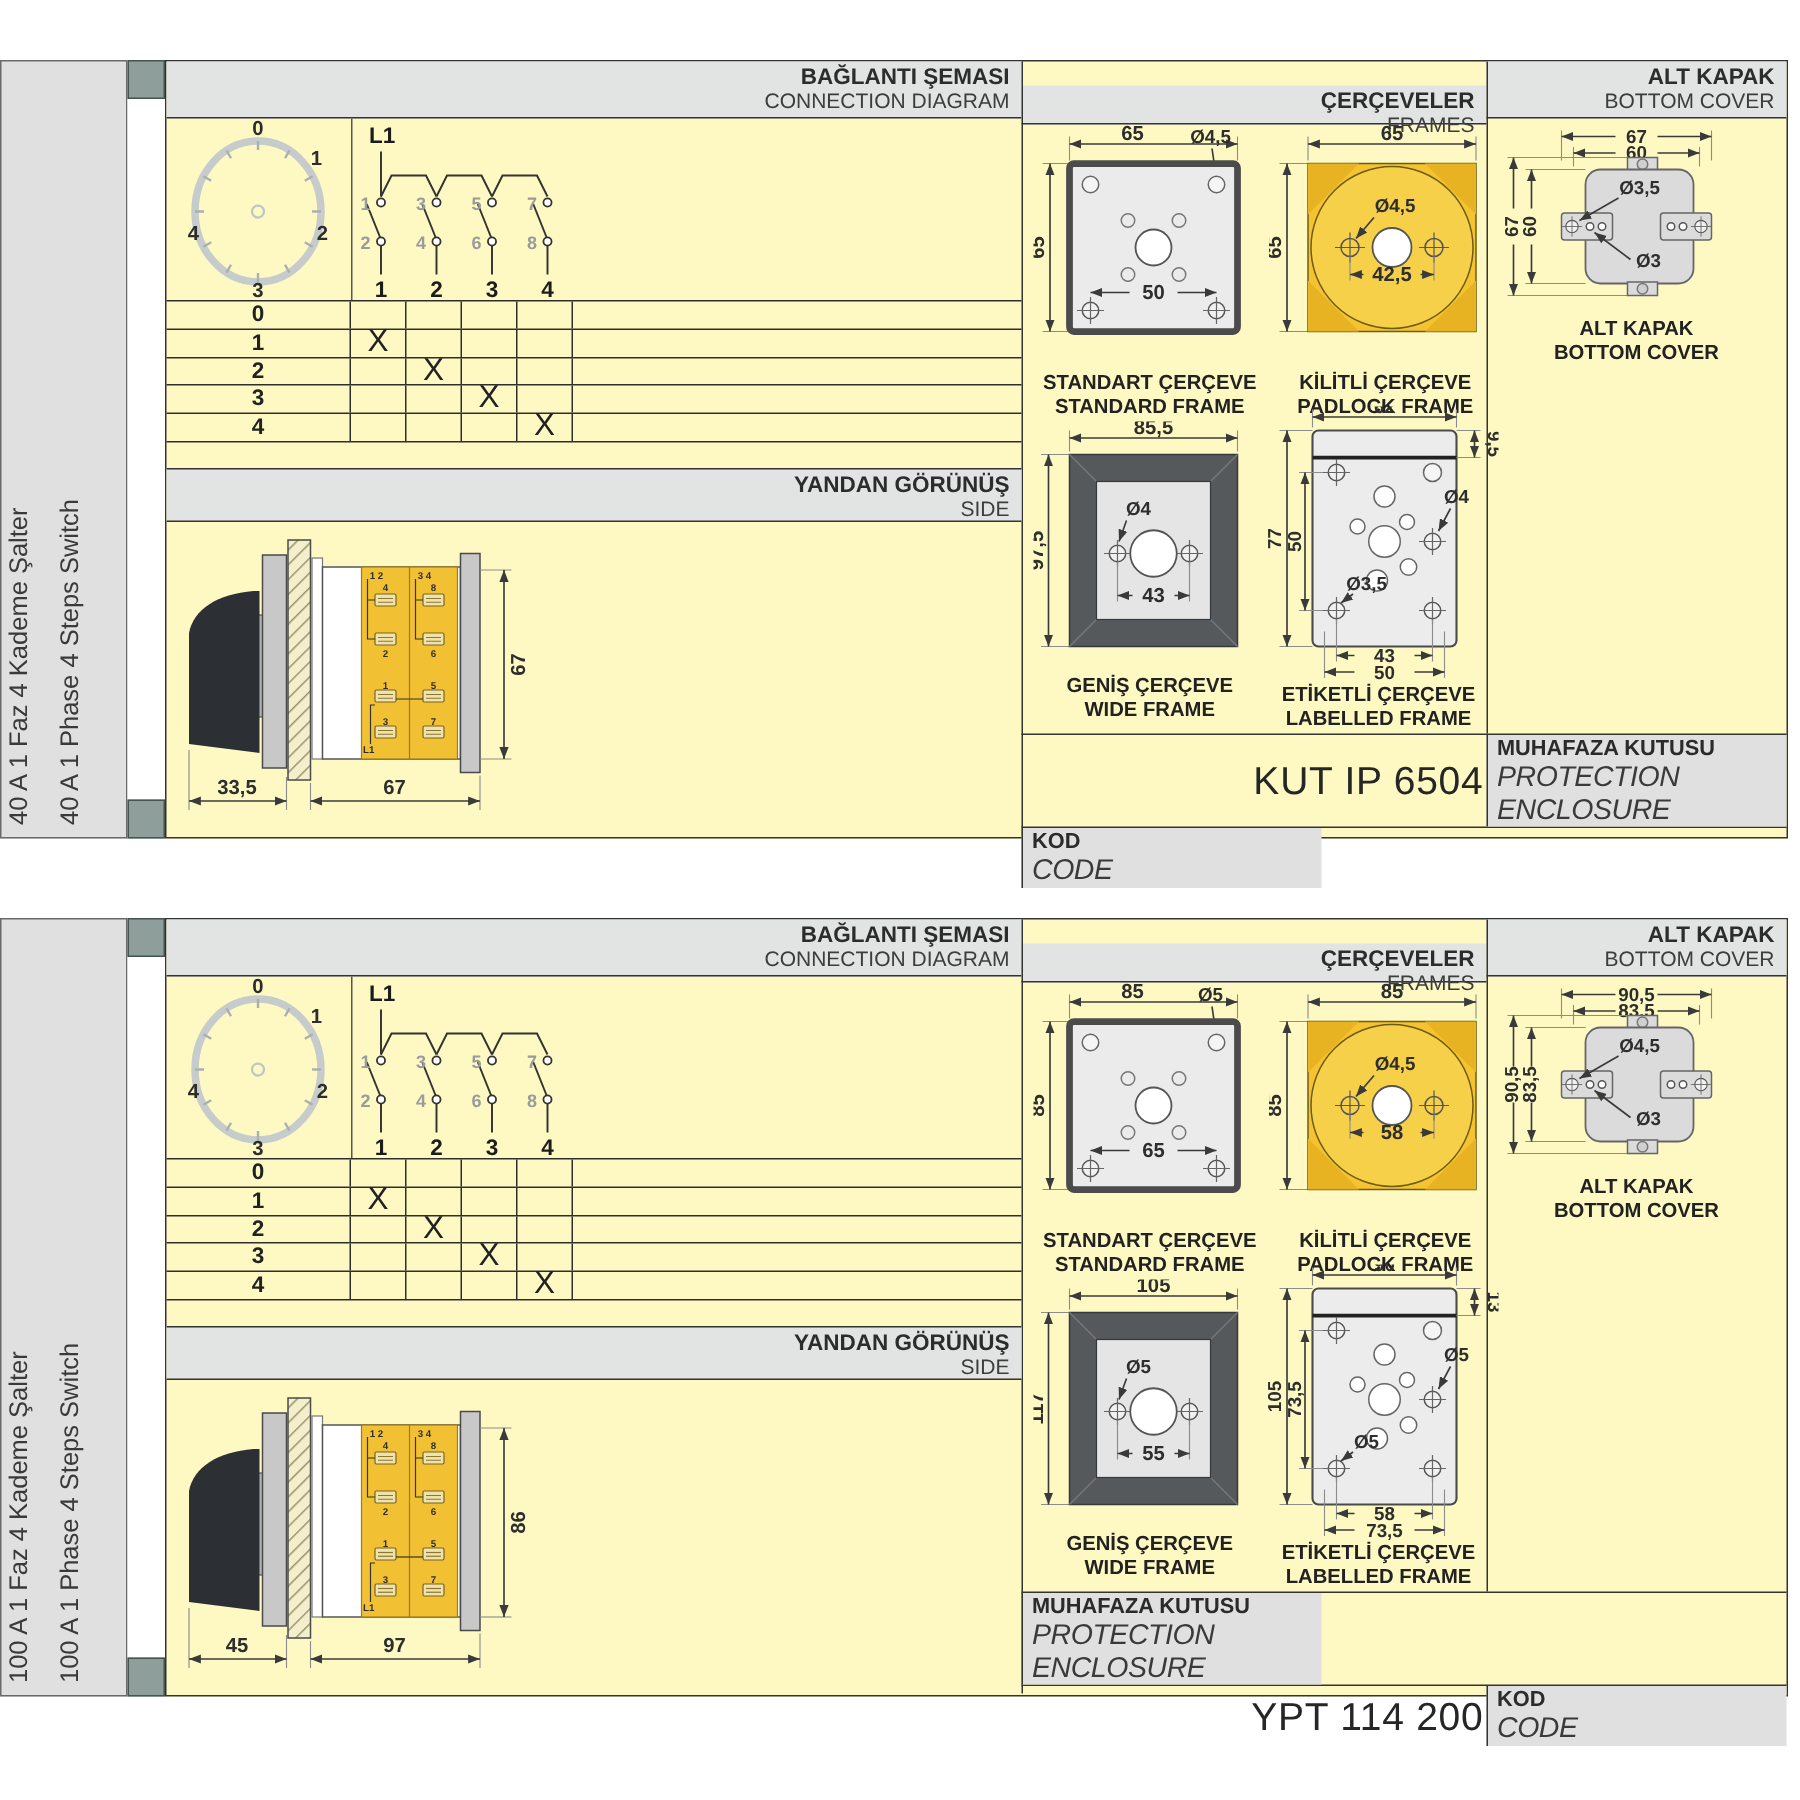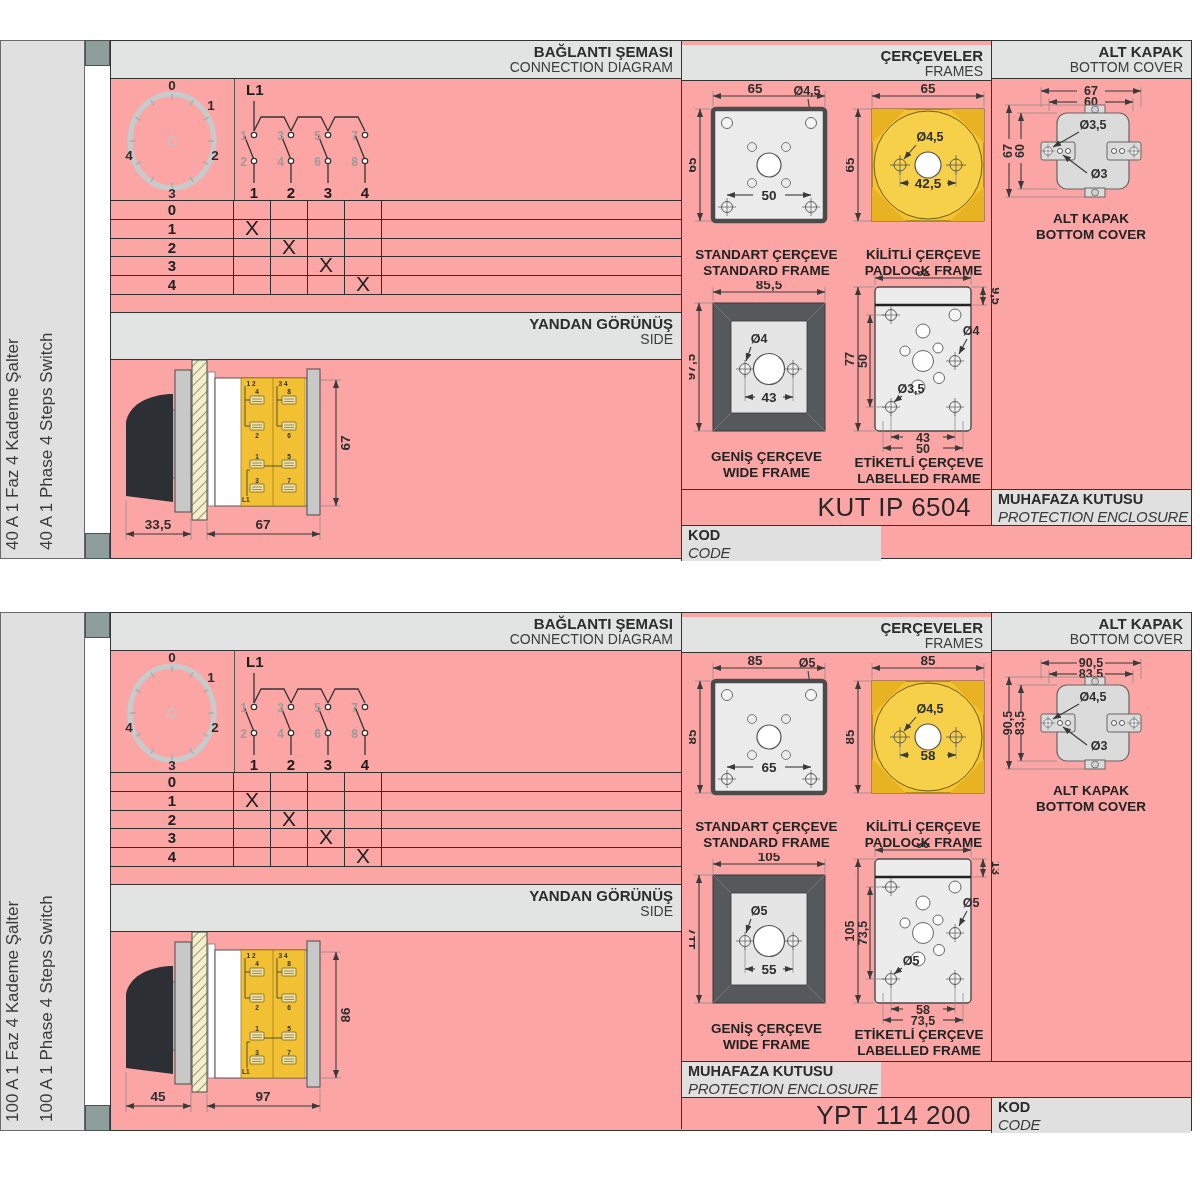--- a/index.html
+++ b/index.html
@@ -20,32 +20,32 @@
   .side-label.tr{left:22px;}
   .side-label.en{left:56px;}
 
   
   .tabstrip{position:absolute;left:85px;top:0;width:25px;height:519px;background:#fff;}
   .tab{position:absolute;left:0;width:25px;height:26px;background:#8d9e9b;border:1px solid #47534f;}
   .tab.top{top:0;}
   .tab.bot{bottom:0;}
 
   
-  .main{position:absolute;left:110px;top:0;width:1082px;height:519px;background:#fca5a5;
+  .main{position:absolute;left:110px;top:0;width:1082px;height:519px;background:#fef9c3;
         border:1.5px solid #333;}
 
   .band{position:absolute;background:#e2e3e3;border-bottom:1.5px solid #333;
         text-align:right;padding:2px 8px 0 0;line-height:1.14;}
   .band-l1{font-weight:700;font-size:15px;color:#2c2c2c;}
   .band-l2{font-size:14px;color:#3d3d3d;}
   .it{}
   .conn-band{left:0;top:0;width:570px;height:38px;}
-  .frames-band{left:570px;top:4px;width:310px;height:36px;}
+  .frames-band{left:570px;top:16px;width:310px;height:26px;}
   .cover-band{left:880px;top:0;width:200px;height:38px;}
-  .side-band{left:0;top:271px;width:570px;height:48px;border-top:1.5px solid #333;}
+  .side-band{left:0;top:271px;width:570px;height:36px;border-top:1.5px solid #333;}
 
   .vsep1{position:absolute;left:570px;top:0;height:516px;border-left:1.5px solid #333;}
   .vsep2{position:absolute;left:880px;top:0;height:448px;border-left:1.5px solid #333;}
   .dial-sep{position:absolute;left:123px;top:38px;height:121px;border-left:1px solid #555;}
 
   .dial-svg{position:absolute;left:0;top:38px;}
   .schematic-svg{position:absolute;left:123px;top:38px;}
   .sideview-svg{position:absolute;left:0;top:307px;}
 
   
@@ -61,25 +61,25 @@
   .fig{position:absolute;}
   .figcap{position:absolute;text-align:center;font-weight:700;font-size:13.5px;
           line-height:1.22;color:#222;}
 
   
   .codes{position:absolute;left:570px;top:448px;width:510px;height:69px;
          border-top:1.5px solid #333;display:flex;flex-direction:column;}
   .code-row{flex:1;display:flex;border-bottom:1.5px solid #333;}
   .code-row:last-child{border-bottom:none;}
   .code-val{width:310px;display:flex;align-items:center;justify-content:flex-end;
-            font-size:26px;color:#262626;padding-right:20px;letter-spacing:.5px;}
+            font-size:26px;color:#262626;padding-right:2px;letter-spacing:.5px;}
   .code-lab{width:200px;background:#e0e0e0;border-left:1.5px solid #333;
             padding:1px 0 0 6px;line-height:1.15;}
   .code-lab .l1{font-weight:700;font-size:14.5px;color:#2b2b2b;}
-  .code-lab .l2{font-style:italic;font-size:15px;color:#3a3a3a;letter-spacing:-.3px;}
+  .code-lab .l2{font-style:italic;font-size:19px;color:#3a3a3a;letter-spacing:-.3px;}
 
   
   .dim{font:700 13.5px "Liberation Sans",sans-serif;fill:#2e2e2e;}
   .dia{font:700 12.5px "Liberation Sans",sans-serif;fill:#2e2e2e;}
   .tiny{font:700 6.5px "Liberation Sans",sans-serif;fill:#2e2e2e;}
   .gnum{font:700 12px "Liberation Sans",sans-serif;fill:#9b9b9b;}
   .term{font:700 15px "Liberation Sans",sans-serif;fill:#1c1c1c;}
   .posnum{font:700 13.5px "Liberation Sans",sans-serif;fill:#2d2d2d;}
   .dimline{stroke:#3a3a3a;stroke-width:1.1;fill:none;}
   .extline{stroke:#8c8c8c;stroke-width:.75;fill:none;}

